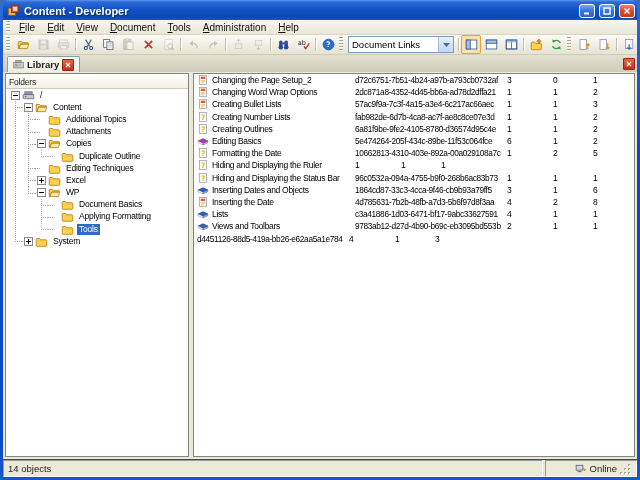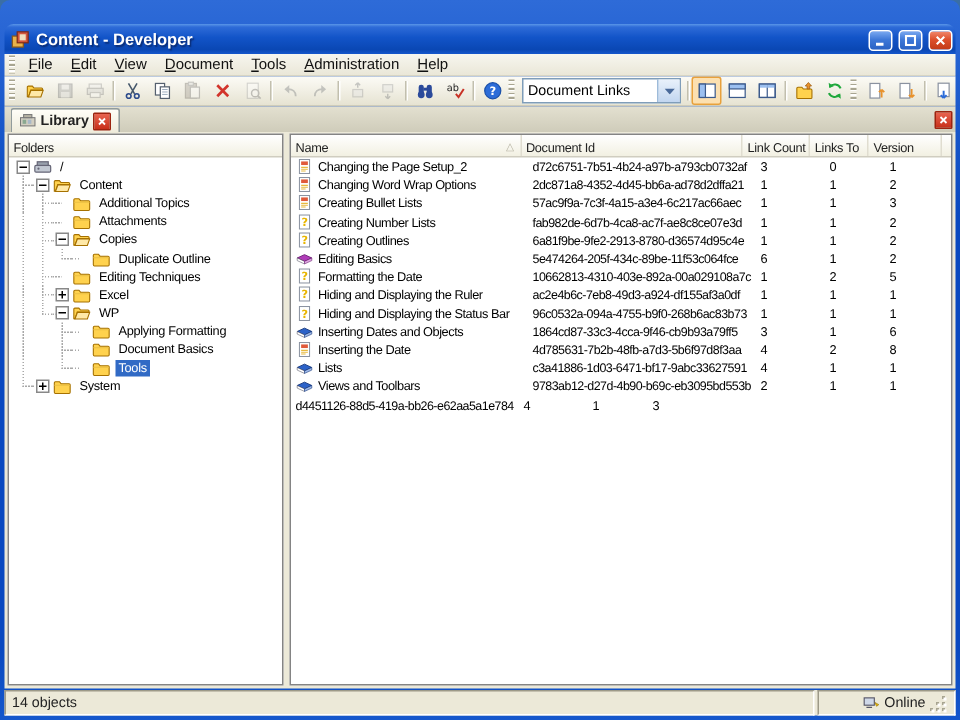--- a/index.html
+++ b/index.html
@@ -1,19 +1,19 @@
 <!DOCTYPE html>
 <html><head>
 <meta charset="utf-8">
 <style>
   html,body{margin:0;padding:0;background:#3A6EA5;}
   body{width:640px;height:480px;overflow:hidden;font-family:"Liberation Sans",sans-serif;-webkit-font-smoothing:antialiased;}
   .window{width:640px;height:480px;box-sizing:border-box;display:flex;flex-direction:column;
     background:linear-gradient(180deg,#2E6BD8,#0A49C0 30%,#0A49C0 90%,#1557CC);
-    border-radius:7px 7px 0 0;padding:16px 3px 3px 3px;}
+    border-radius:7px 7px 0 0;padding:0 3px 3px 3px;}
   
   .titlebar{height:19px;display:flex;align-items:center;gap:4px;padding:1px 2px 0 4px;flex:none;
     background:linear-gradient(180deg,#5A96E8 0%,#2E6BD8 10%,#1254C8 45%,#0A47B4 85%,#1557CC 100%);
     border-radius:6px 6px 0 0;}
   .title-text{color:#fff;font-size:11px;font-weight:bold;text-shadow:1px 1px 1px #0a2c74;flex:1;white-space:nowrap;}
   .tb-btn{width:16px;height:14px;border-radius:3px;border:1px solid #fff;box-sizing:border-box;flex:none;
     background:linear-gradient(180deg,#7AA8F0,#3E78D8 45%,#2A62C4);display:flex;align-items:center;justify-content:center;}
   .tb-btn.close{background:linear-gradient(180deg,#F0876C,#DD4F2C 45%,#C23A18);}
   
   .menubar{height:14px;flex:none;display:flex;align-items:center;background:linear-gradient(180deg,#F7F6EF,#EAE7D8);
@@ -497,34 +497,34 @@
             <span class="sp gf"></span>
             <span class="sp"></span>
             <span class="sp gf stub"></span>
             <span class="conn hstub"></span>
             <span class="ticon">
               <svg width="13" height="13" viewBox="0 0 16 16">
                 <path d="M1.5 13V5.2c0-.5.4-.9.9-.9h3.3l1.3 1.6h6.6c.5 0 .9.4.9.9V13c0 .5-.4.9-.9.9H2.4c-.5 0-.9-.4-.9-.9z" fill="#FFD24E" stroke="#A67100" stroke-width=".9"></path>
                 <path d="M1.5 7.2h12.9" stroke="#EABF44" stroke-width=".9"></path>
               </svg>
             </span>
-            <span class="tlabel">Applying Formatting</span>
+            <span class="tlabel">Document Basics</span>
           </div>
           <div class="trow">
             <span class="sp gf"></span>
             <span class="sp"></span>
             <span class="sp gf stub"></span>
             <span class="conn hstub"></span>
             <span class="ticon">
               <svg width="13" height="13" viewBox="0 0 16 16">
                 <path d="M1.5 13V5.2c0-.5.4-.9.9-.9h3.3l1.3 1.6h6.6c.5 0 .9.4.9.9V13c0 .5-.4.9-.9.9H2.4c-.5 0-.9-.4-.9-.9z" fill="#FFD24E" stroke="#A67100" stroke-width=".9"></path>
                 <path d="M1.5 7.2h12.9" stroke="#EABF44" stroke-width=".9"></path>
               </svg>
             </span>
-            <span class="tlabel">Document Basics</span>
+            <span class="tlabel">Applying Formatting</span>
           </div>
           <div class="trow">
             <span class="sp gf"></span>
             <span class="sp"></span>
             <span class="sp gh stub"></span>
             <span class="conn hstub"></span>
             <span class="ticon">
               <svg width="13" height="13" viewBox="0 0 16 16">
                 <path d="M1.5 13V5.2c0-.5.4-.9.9-.9h3.3l1.3 1.6h6.6c.5 0 .9.4.9.9V13c0 .5-.4.9-.9.9H2.4c-.5 0-.9-.4-.9-.9z" fill="#FFD24E" stroke="#A67100" stroke-width=".9"></path>
                 <path d="M1.5 7.2h12.9" stroke="#EABF44" stroke-width=".9"></path>
@@ -542,39 +542,20 @@
                 <path d="M1.5 13V5.2c0-.5.4-.9.9-.9h3.3l1.3 1.6h6.6c.5 0 .9.4.9.9V13c0 .5-.4.9-.9.9H2.4c-.5 0-.9-.4-.9-.9z" fill="#FFD24E" stroke="#A67100" stroke-width=".9"></path>
                 <path d="M1.5 7.2h12.9" stroke="#EABF44" stroke-width=".9"></path>
               </svg>
             </span>
             <span class="tlabel">System</span>
           </div>
         </div>
     </div>
     <div class="splitter"></div>
     <div class="pane right-pane">
-      <div class="pane-header" id="gridheader">
-          <div class="hdr-cell" style="width: 158px;">
-            <span>Name</span>
-            <span class="sort-glyph">△</span>
-          </div>
-          <div class="hdr-cell" style="width: 152px;">
-            <span>Document Id</span>
-          </div>
-          <div class="hdr-cell" style="width: 46px;">
-            <span>Link Count</span>
-          </div>
-          <div class="hdr-cell" style="width: 40px;">
-            <span>Links To</span>
-          </div>
-          <div class="hdr-cell" style="width: 50px;">
-            <span>Version</span>
-          </div>
-          <div class="hdr-cell" style="flex: 1 1 0%; border-right: none;"></div>
-        </div>
       <div class="grid-body" id="gridbody">
           <div class="grow">
             <div class="gcell name" style="width: 158px;">
               <span class="licon">
                 <svg width="12" height="12" viewBox="0 0 16 16">
                   <rect x="3.5" y="1.8" width="9" height="12.4" fill="#fff" stroke="#8a92a0" stroke-width=".9"></rect>
                   <rect x="5" y="3.5" width="6" height="3.2" fill="#E05A3A"></rect>
                   <path d="M5 8.8h6M5 10.4h6M5 12h4" stroke="#E8B93E" stroke-width="1"></path>
                 </svg>
               </span>
@@ -635,21 +616,21 @@
           <div class="grow">
             <div class="gcell name" style="width: 158px;">
               <span class="licon">
                 <svg width="12" height="12" viewBox="0 0 16 16">
                   <rect x="3.5" y="1.8" width="9" height="12.4" fill="#fff" stroke="#8a92a0" stroke-width=".9"></rect>
                   <text x="8" y="11.8" text-anchor="middle" font-size="10" font-weight="bold" fill="#E8B500" font-family="DejaVu Sans">?</text>
                 </svg>
               </span>
               <span>Creating Outlines</span>
             </div>
-            <div class="gcell id" style="width: 152px;">6a81f9be-9fe2-2913-8780-d36574d95c4e</div>
+            <div class="gcell id" style="width: 152px;">6a81f9be-9fe2-4105-8780-d36574d95c4e</div>
             <div class="gcell" style="width: 46px;">1</div>
             <div class="gcell" style="width: 40px;">1</div>
             <div class="gcell" style="width: 50px;">2</div>
           </div>
           <div class="grow">
             <div class="gcell name" style="width: 158px;">
               <span class="licon">
                 <svg width="12" height="12" viewBox="0 0 16 16">
                   <path d="M1.5 8L8 5l6.5 3L8 11z" fill="#B03CB8" stroke="#6a1a70" stroke-width=".8"></path>
                   <path d="M1.5 8v2.3L8 13.3V11z" fill="#fff" stroke="#556" stroke-width=".5"></path>
@@ -681,21 +662,20 @@
           <div class="grow">
             <div class="gcell name" style="width: 158px;">
               <span class="licon">
                 <svg width="12" height="12" viewBox="0 0 16 16">
                   <rect x="3.5" y="1.8" width="9" height="12.4" fill="#fff" stroke="#8a92a0" stroke-width=".9"></rect>
                   <text x="8" y="11.8" text-anchor="middle" font-size="10" font-weight="bold" fill="#E8B500" font-family="DejaVu Sans">?</text>
                 </svg>
               </span>
               <span>Hiding and Displaying the Ruler</span>
             </div>
-            <div class="gcell id" style="width: 152px;">ac2e4b6c-7eb8-49d3-a924-df155af3a0df</div>
             <div class="gcell" style="width: 46px;">1</div>
             <div class="gcell" style="width: 40px;">1</div>
             <div class="gcell" style="width: 50px;">1</div>
           </div>
           <div class="grow">
             <div class="gcell name" style="width: 158px;">
               <span class="licon">
                 <svg width="12" height="12" viewBox="0 0 16 16">
                   <rect x="3.5" y="1.8" width="9" height="12.4" fill="#fff" stroke="#8a92a0" stroke-width=".9"></rect>
                   <text x="8" y="11.8" text-anchor="middle" font-size="10" font-weight="bold" fill="#E8B500" font-family="DejaVu Sans">?</text>

